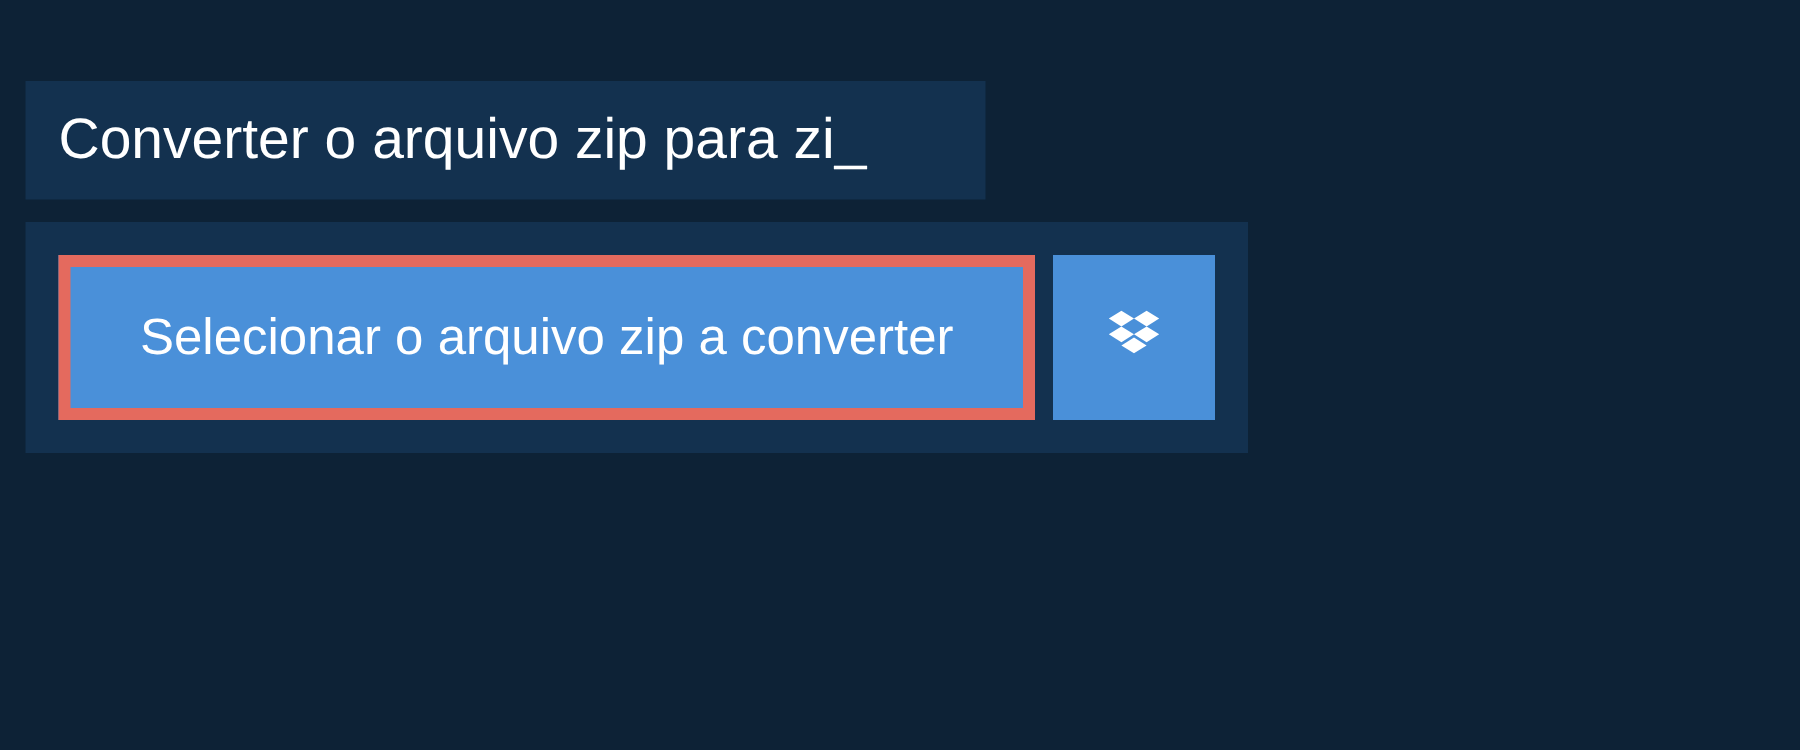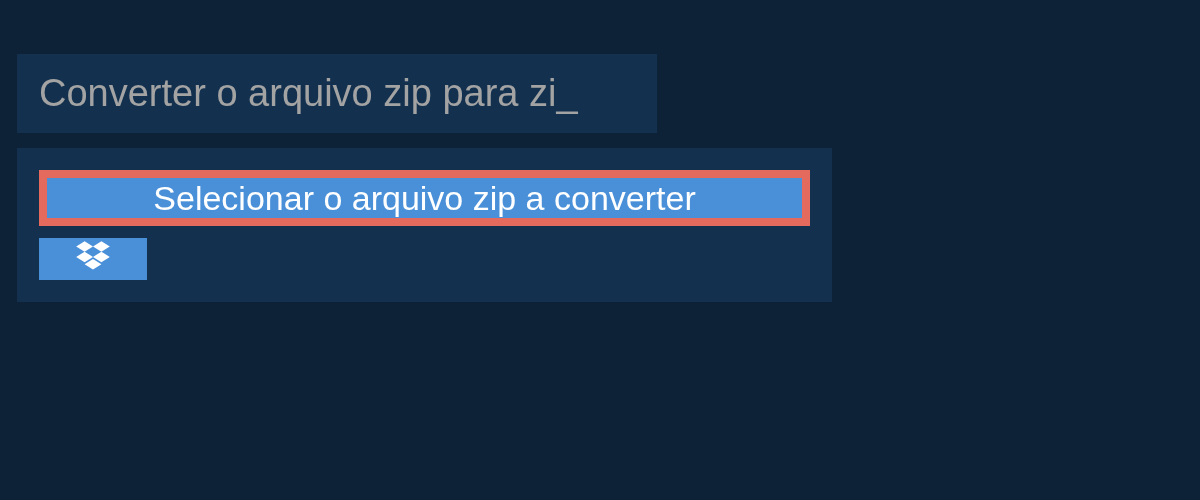--- a/index.html
+++ b/index.html
@@ -16,35 +16,34 @@
     }
     .title-bar {
       background-color: #13314f;
       width: 640px;
       padding: 18px 22px;
       position: absolute;
       top: 54px;
       left: 17px;
     }
     .title-text {
-      color: #a3a3a3;
+      color: #ffffff;
       font-size: 38px;
       font-weight: 300;
     }
     .panel {
       background-color: #13314f;
       position: absolute;
       top: 148px;
       left: 17px;
       width: 815px;
       height: 154px;
       padding: 22px;
       display: flex;
       gap: 12px;
-      flex-direction: column;
     }
     .select-button {
       flex: 1;
       background-color: #4a90d9;
       border: 8px solid #e46a5e;
       display: flex;
       align-items: center;
       justify-content: center;
       cursor: pointer;
     }

